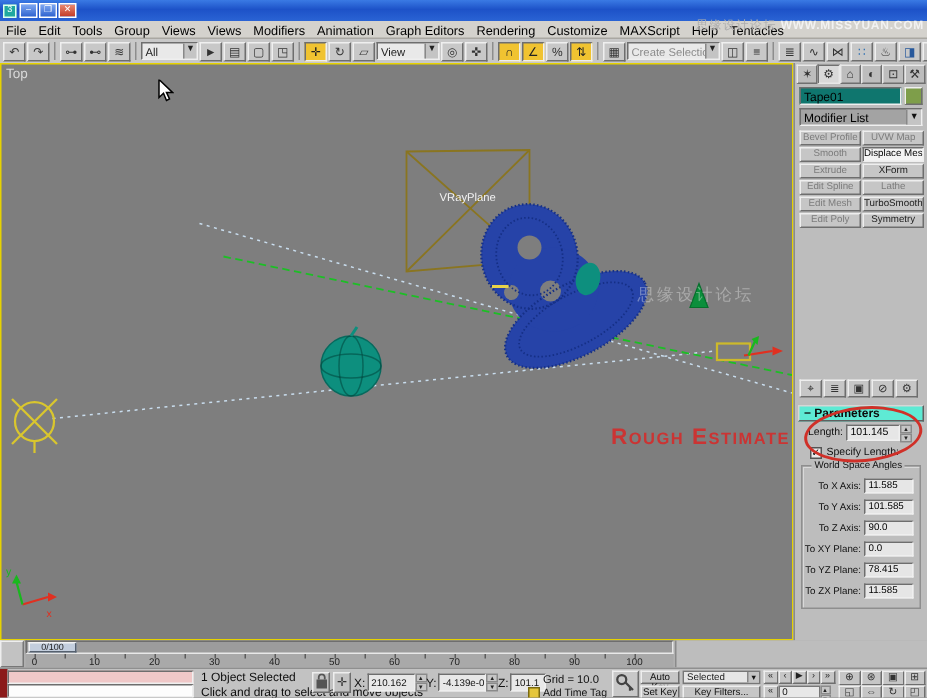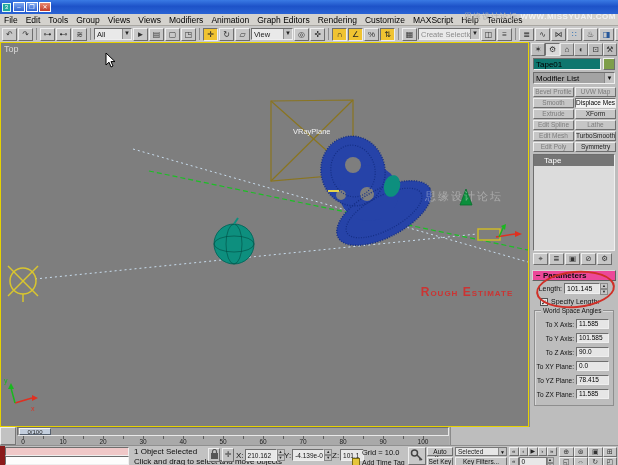--- a/index.html
+++ b/index.html
@@ -30,21 +30,21 @@
   .tb-sep { width:1px; height:12px; background:#8d8d8d; margin:0 2px; flex:none; }
   .tb-dd { height:12px; background:#e9e9e9; border:1px solid; border-color:#6e6e6e #efefef #efefef #6e6e6e; display:flex; align-items:center; flex:none; }
   .tb-dd .val { flex:1; font-size:7.5px; padding-left:2px; white-space:nowrap; overflow:hidden; color:#222; }
   .tb-dd .val.dim { color:#8a8a8a; }
   .tb-dd .arrow { width:9px; height:10px; background:#c4c4c4; border-left:1px solid #888; font-size:6px; line-height:9px; text-align:center; color:#222; }
 
   
   .viewport { position:absolute; left:0; top:42px; width:529px; height:385px; background:#7e7e7e; border:1px solid #e6d200; }
   .vp-label { position:absolute; left:3px; top:1px; color:#d8d8d8; font-size:9px; }
   .vp-watermark { position:absolute; left:424px; top:146px; color:rgba(235,235,235,0.4); font-size:11px; letter-spacing:2px; pointer-events:none; }
-  .vp-annotation { position:absolute; left:404px; top:243px; width:124px; color:#cb3433; font-weight:bold; font-size:12px; line-height:12px; font-variant:small-caps; letter-spacing:1px; text-align:center; }
+  .vp-annotation { position:absolute; left:404px; top:243px; width:124px; color:#cb3433; font-weight:bold; font-size:15px; line-height:12px; font-variant:small-caps; letter-spacing:1px; text-align:center; }
   .scene-svg { position:absolute; left:0; top:0; }
   .cursor-svg { position:absolute; left:104px; top:10px; }
 
   
   .cmd-panel { position:absolute; left:529px; top:42px; width:89px; height:385px; background:#bdbdbd; border-left:1px solid #8a8a8a; }
   .cp-tabs { position:absolute; left:1px; top:1px; width:86px; height:13px; display:flex; }
   .cp-tab { flex:1; height:13px; border:1px solid; border-color:#e8e8e8 #707070 #707070 #e8e8e8; background:#bdbdbd; font-size:8px; line-height:11px; text-align:center; color:#333; }
   .cp-tab.active { background:#d9d9d9; border-color:#707070 #e8e8e8 #e8e8e8 #707070; }
   .name-row { position:absolute; left:3px; top:16px; width:82px; height:12px; display:flex; gap:2px; }
   .name-field { flex:1; background:#0f766e; border:1px solid; border-color:#6e6e6e #efefef #efefef #6e6e6e; font-size:8px; padding:1px 2px; color:#000; }
@@ -53,21 +53,21 @@
   .mod-list .val { flex:1; font-size:8px; padding:1px 2px; color:#000; }
   .mod-list .arrow { width:10px; background:#c4c4c4; border-left:1px solid #888; font-size:6px; line-height:10px; text-align:center; }
   .mod-grid { position:absolute; left:3px; top:45px; width:83px; display:grid; grid-template-columns:1fr 1fr; gap:1px; }
   .mod-btn { height:10px; background:#c6c6c6; border:1px solid; border-color:#eee #6e6e6e #6e6e6e #eee; font-size:6.5px; line-height:8px; text-align:center; overflow:hidden; white-space:nowrap; color:#222; }
   .mod-btn.dim { color:#7c7c7c; }
   .mod-btn.pressed { background:#f4f4f4; border-color:#6e6e6e #eee #eee #6e6e6e; color:#000; }
   .stack-list { position:absolute; left:3px; top:112px; width:82px; height:97px; background:#dcdcdc; border:1px solid; border-color:#6e6e6e #efefef #efefef #6e6e6e; }
   .stack-entry { height:11px; background:#757575; color:#fff; font-size:8px; padding:1px 2px 0 10px; }
   .stack-tools { position:absolute; left:3px; top:211px; width:82px; height:13px; display:flex; gap:1px; }
   .stack-tool { width:15px; height:12px; background:#c6c6c6; border:1px solid; border-color:#eee #6e6e6e #6e6e6e #eee; font-size:7.5px; line-height:10px; text-align:center; color:#333; }
-  .rollout-hdr { position:absolute; left:2px; top:228px; width:84px; height:11px; background:#ec4899; border:1px solid; border-color:#d6d6d6 #606060 #606060 #d6d6d6; font-size:8px; font-weight:bold; color:#0c0c0c; padding-left:3px; line-height:9px; }
+  .rollout-hdr { position:absolute; left:2px; top:228px; width:84px; height:11px; background:#5eead4; border:1px solid; border-color:#d6d6d6 #606060 #606060 #d6d6d6; font-size:8px; font-weight:bold; color:#0c0c0c; padding-left:3px; line-height:9px; }
   .rollout-body { position:absolute; left:2px; top:240px; width:84px; }
   .param-row { display:flex; align-items:center; height:13px; }
   .param-label { width:32px; text-align:right; font-size:7px; padding-right:2px; color:#111; }
   .param-field { width:36px; height:11px; background:#e6e6e6; border:1px solid; border-color:#6e6e6e #efefef #efefef #6e6e6e; font-size:7px; padding:1px 1px 0 2px; color:#000; overflow:hidden; white-space:nowrap; }
   .spinner { width:8px; height:11px; display:flex; flex-direction:column; }
   .spinner span { flex:1; background:#c6c6c6; border:1px solid #8a8a8a; font-size:4px; line-height:4px; text-align:center; color:#222; }
   .chk-row { display:flex; align-items:center; height:13px; padding-left:8px; }
   .chk-box { width:8px; height:8px; background:#e9e9e9; border:1px solid #555; font-size:7px; line-height:7px; text-align:center; color:#000; margin-right:3px; }
   .chk-label { font-size:7px; }
   .group-box { position:absolute; left:4px; top:268px; width:80px; height:96px; border:1px solid #8e8e8e; box-shadow:inset 1px 1px 0 #d9d9d9; padding-top:6px; }
@@ -300,23 +300,20 @@
       <div class="mod-btn pressed">Displace Mesh</div>
       <div class="mod-btn dim">Extrude</div>
       <div class="mod-btn">XForm</div>
       <div class="mod-btn dim">Edit Spline</div>
       <div class="mod-btn dim">Lathe</div>
       <div class="mod-btn dim">Edit Mesh</div>
       <div class="mod-btn">TurboSmooth</div>
       <div class="mod-btn dim">Edit Poly</div>
       <div class="mod-btn">Symmetry</div>
     </div>
-  <div class="stack-list">
-    <div class="stack-entry">Tape</div>
-  </div>
   <div class="stack-tools" id="stack-tools">
       <div class="stack-tool">⌖</div>
       <div class="stack-tool">≣</div>
       <div class="stack-tool">▣</div>
       <div class="stack-tool">⊘</div>
       <div class="stack-tool">⚙</div>
     </div>
   <div class="rollout-hdr">
     <span>− </span><span>Parameters</span>
   </div>

